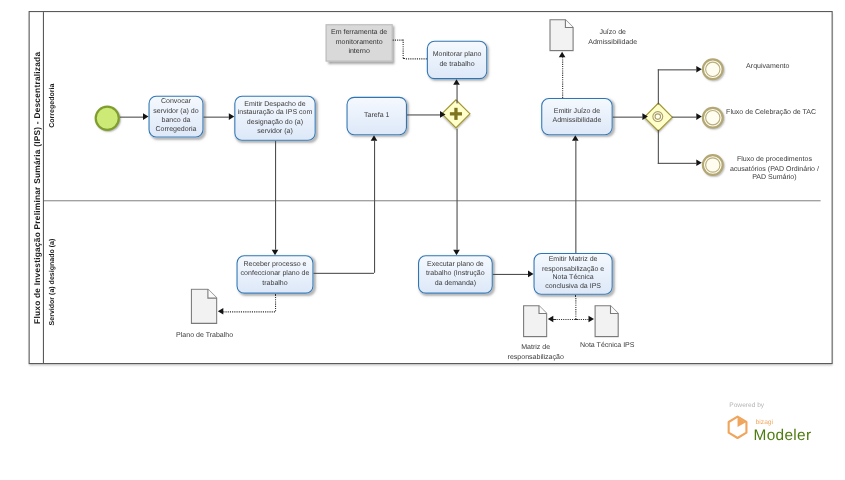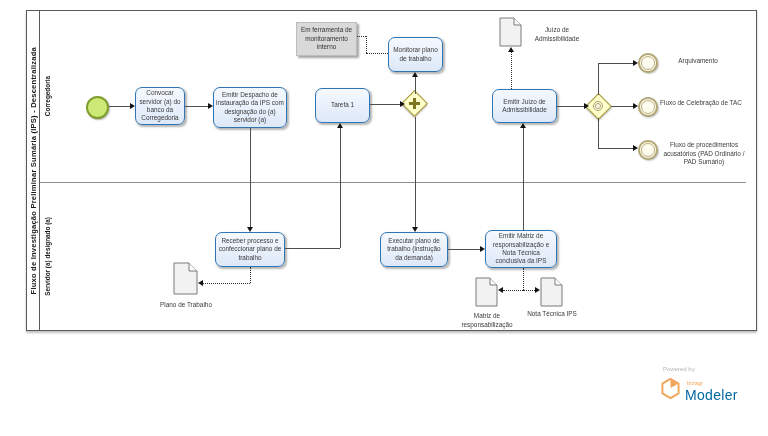--- a/index.html
+++ b/index.html
@@ -70,21 +70,21 @@
         border-right:3px solid transparent; border-bottom:5.5px solid #141414; }
   .ad { position:absolute; width:0; height:0; border-left:3px solid transparent;
         border-right:3px solid transparent; border-top:5.5px solid #141414; }
 
   
   .brand { position:absolute; left:660px; top:357px; width:95px; }
   .powered { font-size:6px; color:#b5b5b5; margin-left:3px; }
   .brand-row { display:flex; align-items:flex-end; margin-top:2px; }
   .brand-texts { margin-left:4px; }
   .bizagi-word { font-size:6px; color:#f0a55c; display:block; margin-left:2px; }
-  .modeler-word { font-size:14px; color:#0369a1; letter-spacing:.3px; }
+  .modeler-word { font-size:14px; color:#4d7c0f; letter-spacing:.3px; }
 </style>
 </head>
 <body>
 
 <div>
 
   <div class="pool">
     <div class="pool-band">
       <span class="vtext pool-title">Fluxo de Investigação Preliminar Sumária (IPS) - Descentralizada</span>
     </div>

